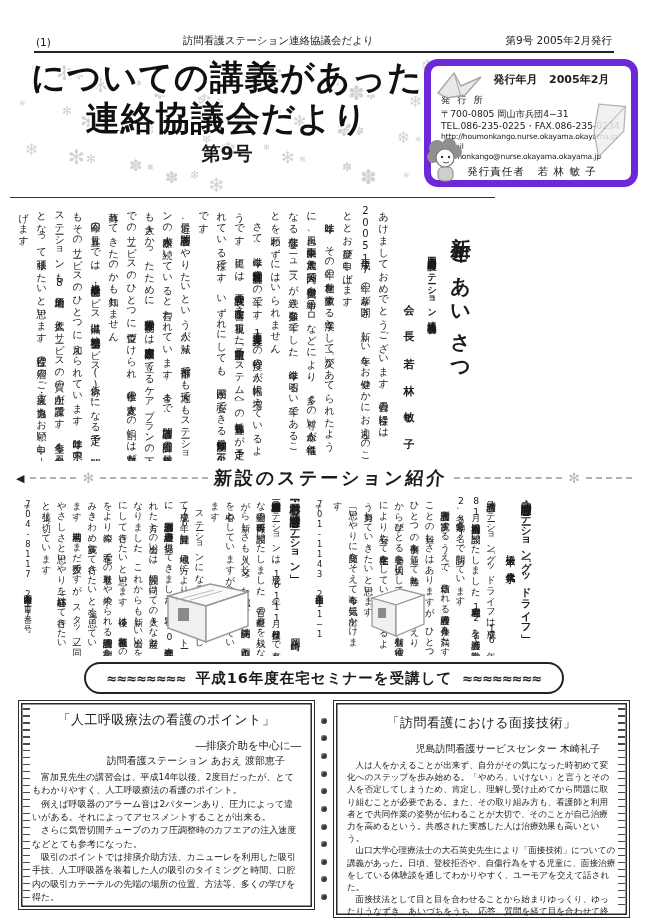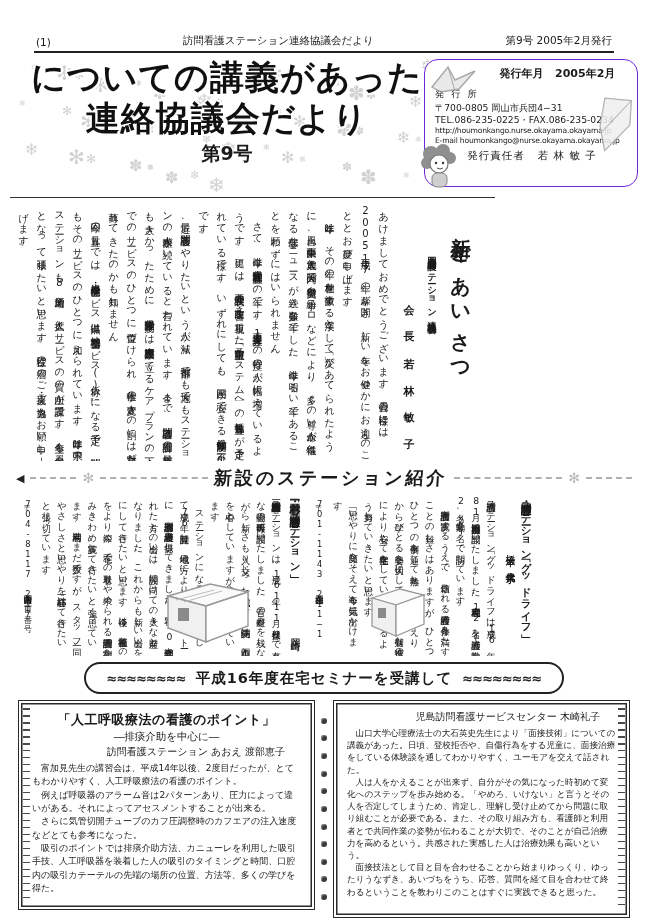--- a/index.html
+++ b/index.html
@@ -11,21 +11,21 @@
   
   .masthead{position:relative;height:134px;margin:4px 10px 0;}
   .title-area{position:absolute;left:8px;top:0;width:418px;height:132px;text-align:center;}
   .flake{position:absolute;color:#d2d2d2;z-index:0;line-height:1;}
   .main-title{position:relative;z-index:1;font-size:34px;font-weight:900;letter-spacing:1px;
     line-height:1.22;color:#101010;margin:0;
     text-shadow:2px 0 0 #fff,-2px 0 0 #fff,0 2px 0 #fff,0 -2px 0 #fff,
       1.5px 1.5px 0 #fff,-1.5px -1.5px 0 #fff,1.5px -1.5px 0 #fff,-1.5px 1.5px 0 #fff;}
   .issue-no{position:relative;z-index:1;font-size:19px;font-weight:900;margin-top:1px;
     text-shadow:1.5px 0 0 #fff,-1.5px 0 0 #fff,0 1.5px 0 #fff,0 -1.5px 0 #fff;}
-  .info-box{position:absolute;right:0;top:2px;width:214px;height:128px;border:1px solid #6d28d9;
+  .info-box{position:absolute;right:0;top:2px;width:214px;height:128px;border:7px solid #6d28d9;
     border-radius:14px;padding:4px 8px 2px 10px;font-size:9px;line-height:1.3;box-sizing:border-box;background:#fff;}
   .issue-date-row{font-size:11px;text-align:right;margin:3px 6px 7px 0;font-weight:bold;}
   .pub-row{display:flex;gap:6px;font-size:9.3px;margin-bottom:2px;}
   .pub-label{white-space:nowrap;letter-spacing:2px;}
   .pub-name{line-height:1.25;}
   .addr-row,.tel-row{font-size:9.2px;}
   .url-row,.mail-row{font-size:7.6px;letter-spacing:-0.2px;}
   .editor-row{font-size:10.5px;text-align:center;margin-top:3px;letter-spacing:1px;}
   .crane{position:absolute;opacity:.85;}
   .crane.tl{left:6px;top:5px;}
@@ -70,22 +70,22 @@
     padding:8px 13px 4px;box-sizing:border-box;overflow:hidden;}
   .notepad.left{height:210px;}
   .notepad.right{height:218px;}
   .bind-strip{position:absolute;top:7px;bottom:7px;width:7px;
     background:repeating-linear-gradient(180deg,#4a4a4a 0 1.5px,transparent 1.5px 7px);}
   .notepad.left .bind-strip{left:4px;}
   .notepad.right .bind-strip{right:4px;}
   .dots-col{width:14px;display:flex;flex-direction:column;justify-content:space-around;
     align-items:center;padding:12px 0;}
   .dot{width:6px;height:6px;border-radius:50%;background:#3a3a3a;box-shadow:inset 1px 1px 0 #888;}
-  .article-title{text-align:center;font-size:13px;font-weight:bold;margin:2px 0 1px;letter-spacing:.5px;}
-  .article-subtitle{text-align:center;font-size:10.5px;margin:0 0 1px;}
+  .article-title{text-align:center;font-size:13px;font-weight:normal;margin:2px 0 10px;letter-spacing:.5px;}
+  .article-subtitle{text-align:right;font-size:10.5px;margin:0 0 1px;}
   .article-byline{text-align:right;font-size:10px;margin:1px 16px 3px 0;}
   .article-body p{margin:0;font-size:9px;line-height:1.48;text-indent:1em;}
   .notepad.right .article-body p{font-size:8.6px;line-height:1.42;}
   .notepad.right .article-title{margin-top:5px;}
   svg{display:block;}
 </style>
 </head>
 <body>
 
 <div class="page">
@@ -231,23 +231,24 @@
         <span class="dot"></span>
         <span class="dot"></span>
         <span class="dot"></span>
         <span class="dot"></span>
         <span class="dot"></span>
         <span class="dot"></span>
       </div>
 
     <div class="notepad right">
       <span class="bind-strip"></span>
+      <div class="article-title">「訪問看護における面接技術」</div>
       <div class="article-byline">児島訪問看護サービスセンター  木崎礼子</div>
       <div class="article-body">
+        <p>人は人をかえることが出来ず、自分がその気になった時初めて変化へのステップを歩み始める。「やめろ、いけない」と言うとその人を否定してしまうため、肯定し、理解し受け止めてから問題に取り組むことが必要である。また、その取り組み方も、看護師と利用者とで共同作業の姿勢が伝わることが大切で、そのことが自己治療力を高めるという。共感された実感した人は治療効果も高いという。</p>
         <p>山口大学心理療法士の大石英史先生により「面接技術」についての講義があった。日頃、登校拒否や、自傷行為をする児童に、面接治療をしている体験談を通してわかりやすく、ユーモアを交えて話された。</p>
-        <p>人は人をかえることが出来ず、自分がその気になった時初めて変化へのステップを歩み始める。「やめろ、いけない」と言うとその人を否定してしまうため、肯定し、理解し受け止めてから問題に取り組むことが必要である。また、その取り組み方も、看護師と利用者とで共同作業の姿勢が伝わることが大切で、そのことが自己治療力を高めるという。共感された実感した人は治療効果も高いという。</p>
         <p>面接技法として目と目を合わせることから始まりゆっくり、ゆったりうなずき、あいづちをうち、応答、質問を経て目を合わせて終わるということを教わりこのことはすぐに実践できると思った。</p>
 
       </div>
     </div>
   </div>
 
 </div>
 
 </body></html>

